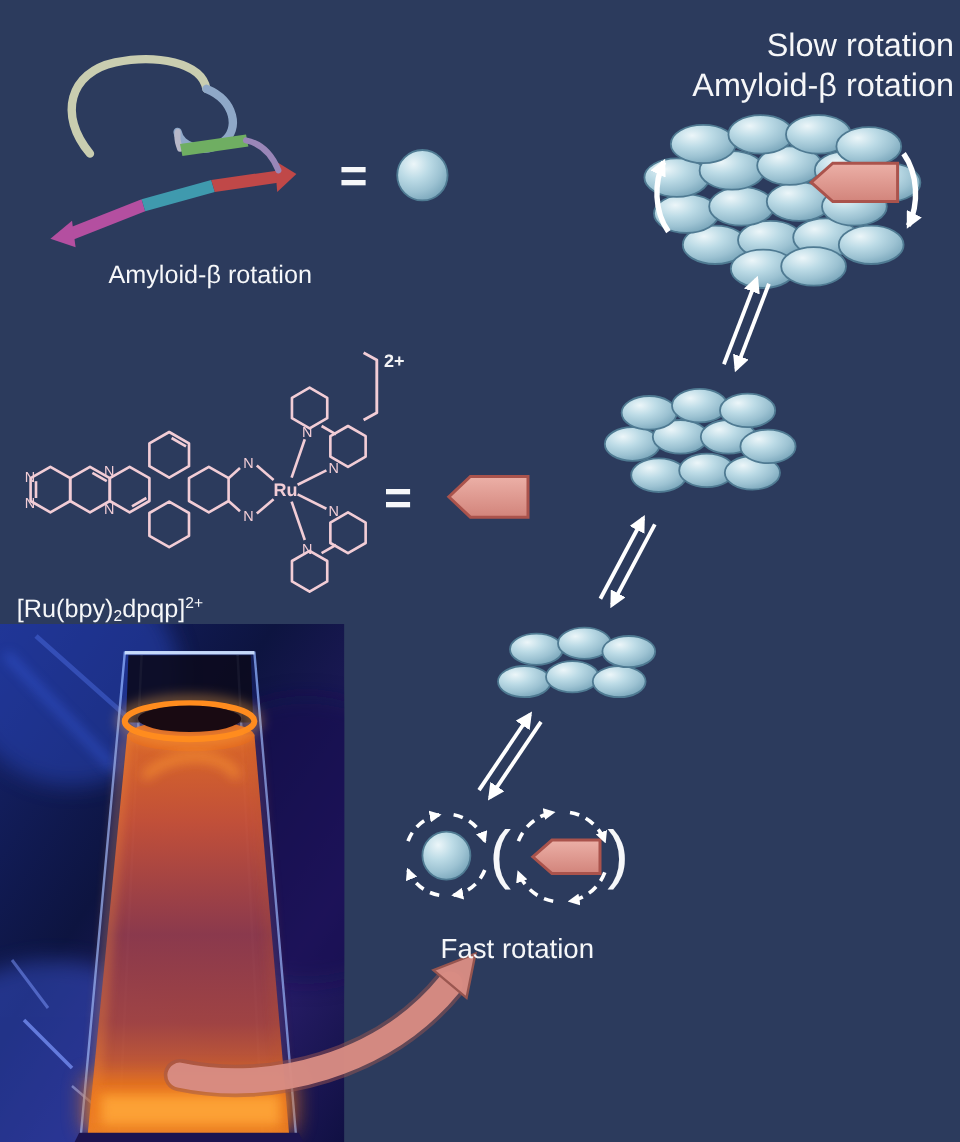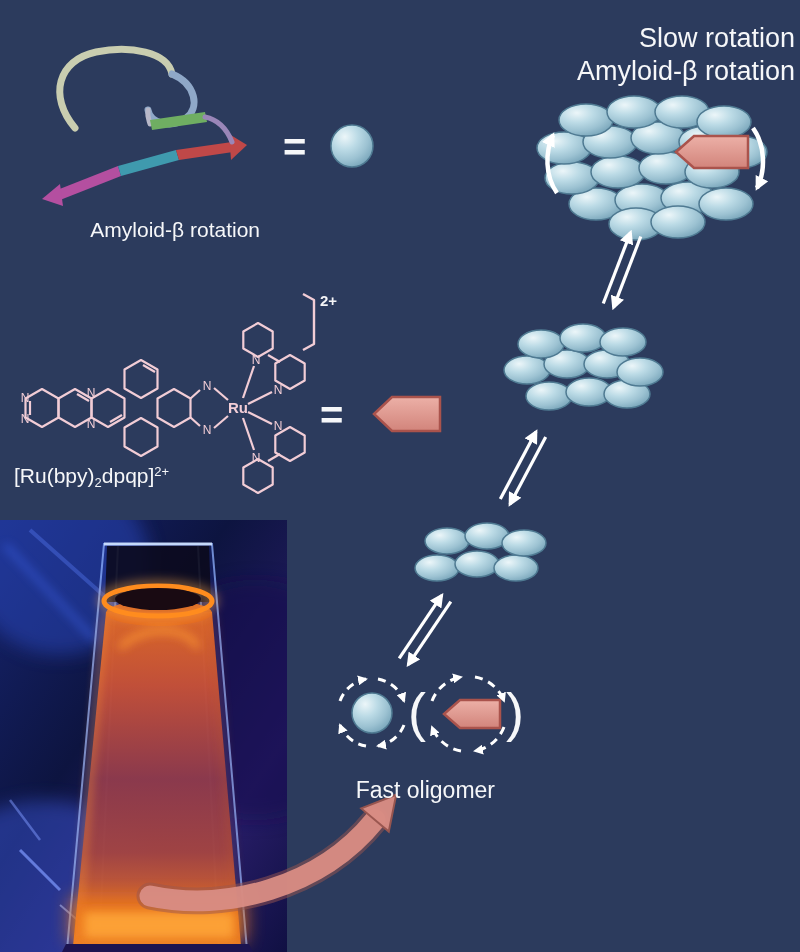--- a/index.html
+++ b/index.html
@@ -5,21 +5,21 @@
   html,body{margin:0;padding:0;background:#1c2840;}
   .canvas{position:relative;width:800px;height:952px;background:#2c3b5d;overflow:hidden;
           font-family:"Liberation Sans",sans-serif;}
   svg{position:absolute;left:0;top:0;}
   .lbl{position:absolute;color:#f6f7f9;font-family:"Liberation Sans",sans-serif;line-height:1.25;}
   .center{text-align:right;}
   .t-title{font-size:27px;}
   .t-sub{font-size:21px;}
   .t-eq{font-size:40px;font-weight:700;line-height:1;}
   .t-fast{font-size:23px;}
-  .t-name{font-size:21px;}
+  .t-name{font-size:21px;margin-top:32px;}
   .t-paren{font-size:54px;font-weight:400;line-height:60px;}
   .sub{font-size:0.62em;vertical-align:-0.28em;}
   .sup{font-size:0.62em;vertical-align:0.55em;}
   .atomN{font:12px "Liberation Sans",sans-serif;fill:#f2cdd6;text-anchor:middle;}
   .atomRu{font:700 15px "Liberation Sans",sans-serif;fill:#f2cdd6;text-anchor:middle;}
   .charge{font:700 15px "Liberation Sans",sans-serif;fill:#f4f4f6;}
 </style>
 </head>
 <body>
 
@@ -256,15 +256,15 @@
 
 <div class="lbl t-eq" style="left:320px;top:395px;">=</div>
 
 <div class="lbl t-name" style="left:14px;top:463px;">
   <span>[Ru(bpy)</span><span class="sub">2</span><span>dpqp]</span><span class="sup">2+</span>
 </div>
 
 <div class="lbl t-paren" style="left:408px;top:682px;">(</div>
 <div class="lbl t-paren" style="left:506px;top:682px;">)</div>
 
-<div class="lbl center t-fast" style="left:295px;top:776px;width:200px;">Fast oligomer</div>
+<div class="lbl center t-fast" style="left:295px;top:776px;width:200px;">Fast rotation</div>
 
 </div>
 
 </body></html>

